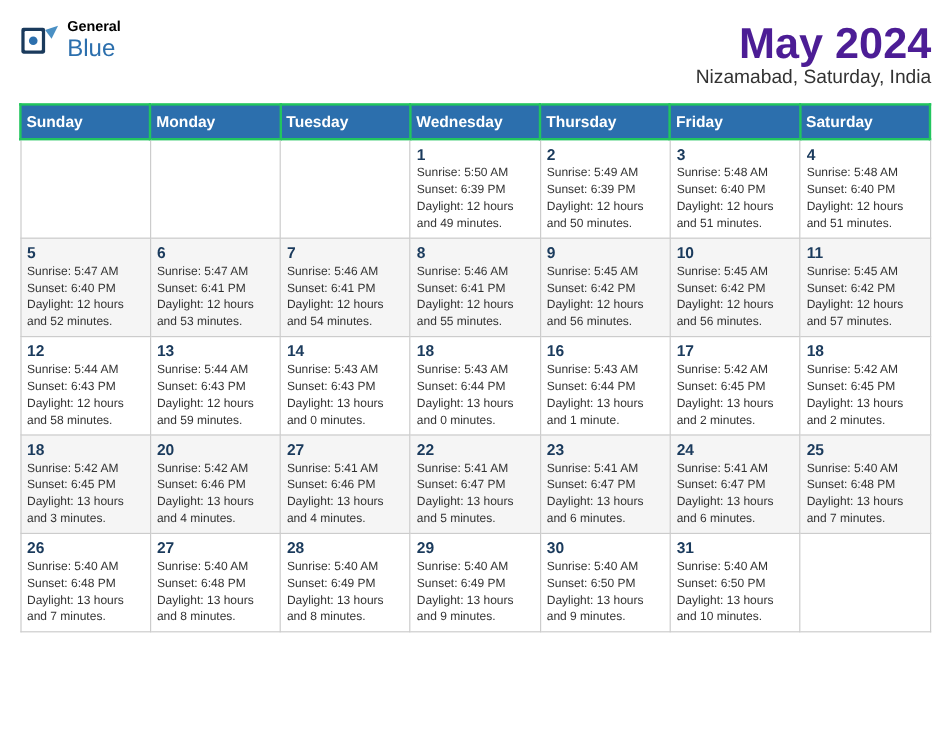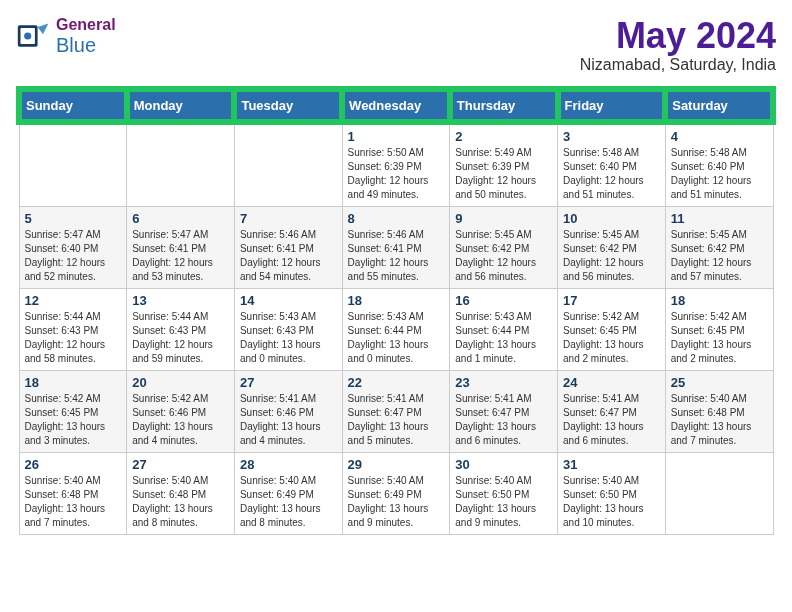--- a/index.html
+++ b/index.html
@@ -34,21 +34,21 @@
       border-collapse: collapse;
       border: 1px solid #ccc;
     }
     .calendar th {
       background-color: #2c6fad;
       color: #fff;
       font-size: 13px;
       font-weight: bold;
       padding: 6px 4px;
       text-align: left;
-      border: 6px solid #22c55e;
+      border: 2px solid #22c55e;
     }
     .calendar td {
       vertical-align: top;
       border: 1px solid #ccc;
       padding: 4px 5px;
       width: calc(100% / 7);
       min-height: 80px;
       font-size: 10.5px;
       color: #333;
       background: #fff;
@@ -79,23 +79,23 @@
     }
     .logo-icon {
       width: 36px;
       height: 36px;
     }
     .logo-name {
       display: flex;
       flex-direction: column;
     }
     .logo-general {
-      font-size: 16px;
+      font-size: 12px;
       font-weight: bold;
-      color: #701a75;
+      color: #000000;
       line-height: 1.1;
     }
     .logo-blue {
       font-size: 20px;
       font-weight: normal;
       color: #2c6fad;
       line-height: 1.1;
     }
   </style>
 </head>

